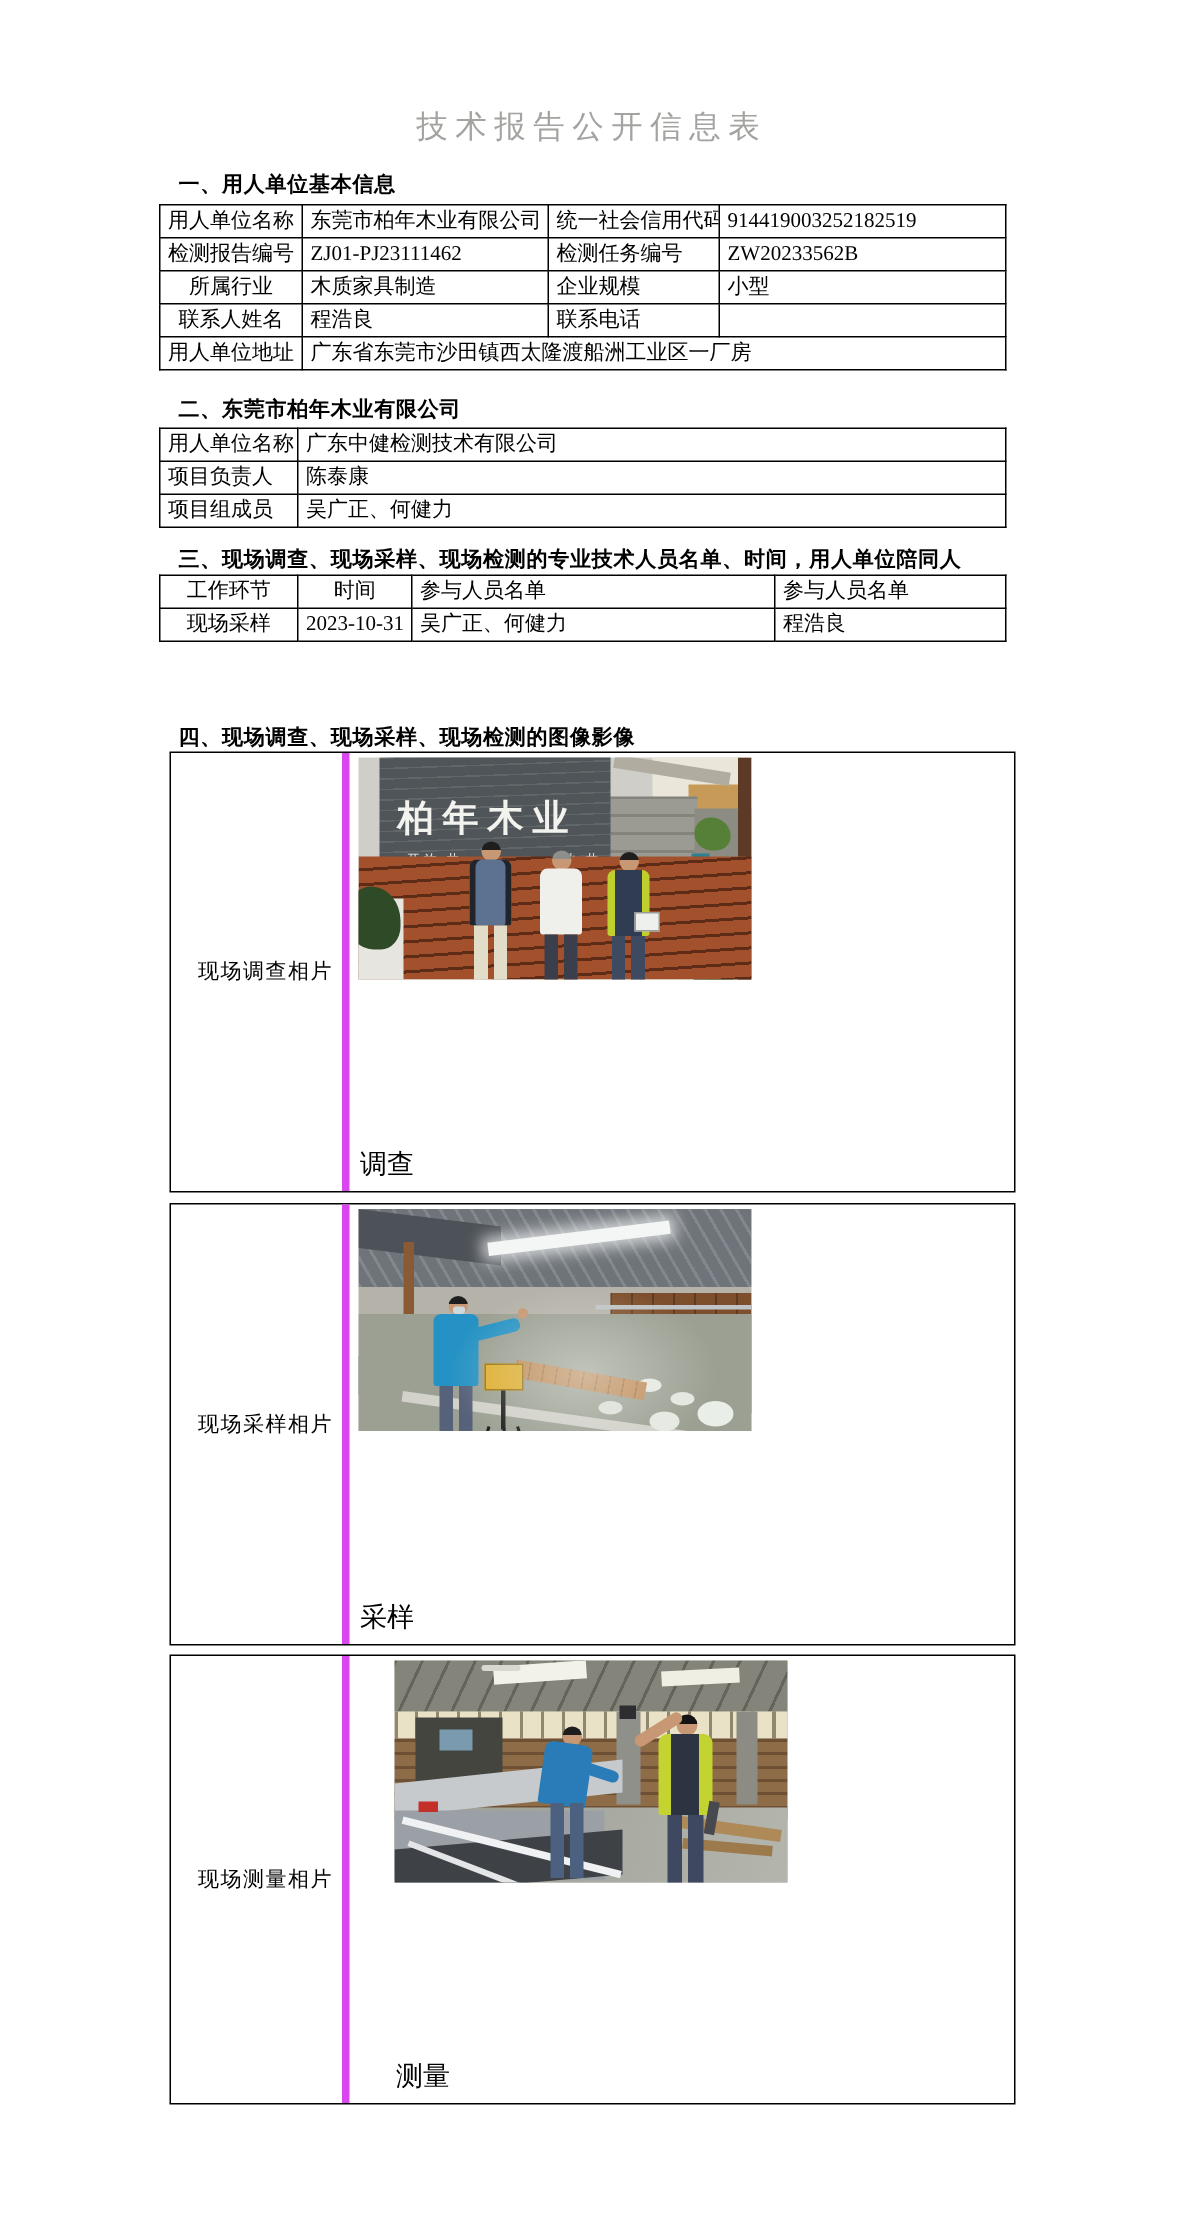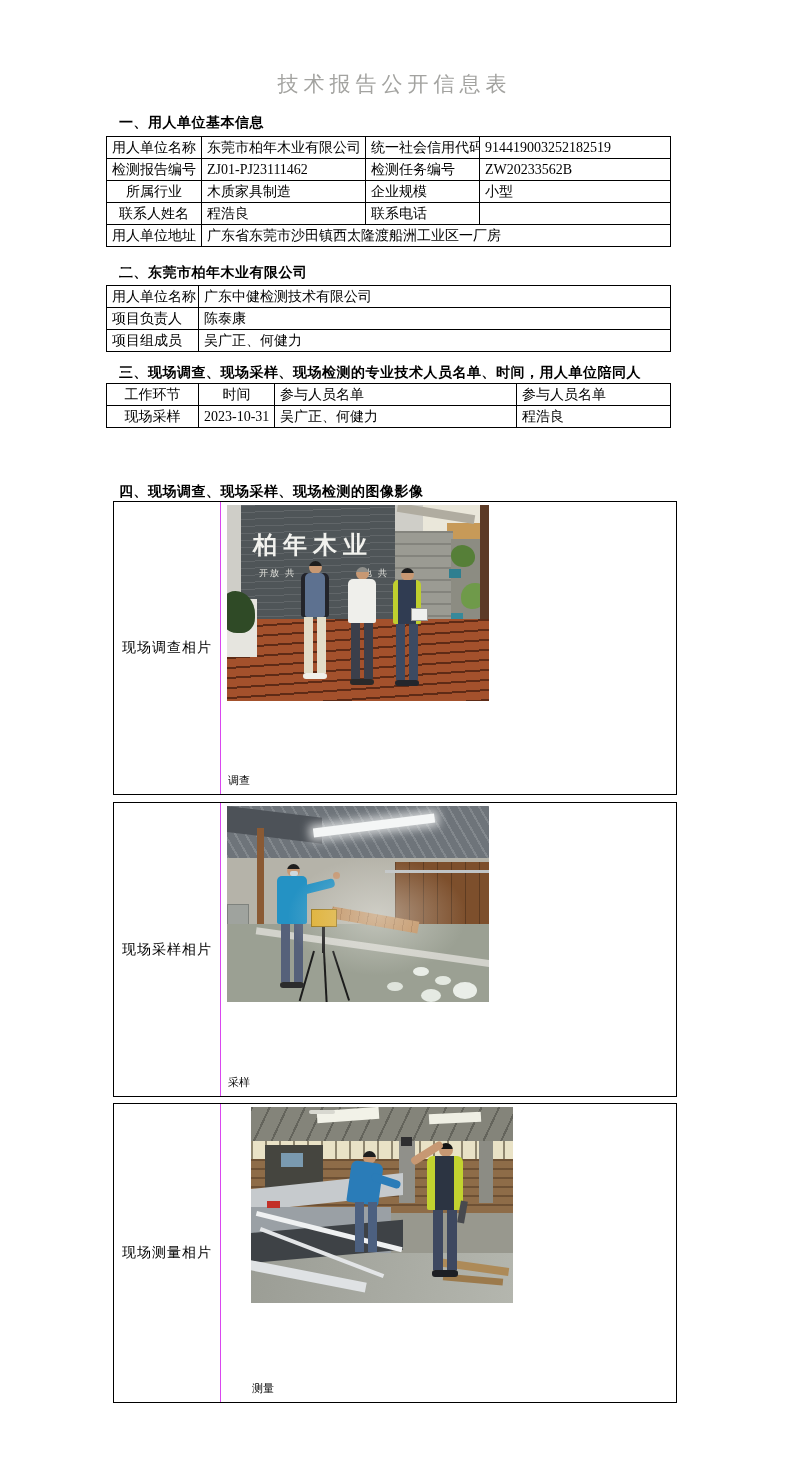--- a/index.html
+++ b/index.html
@@ -32,28 +32,29 @@
   td.c { text-align:center; padding:0 2px; }
 
   .photo-table {
     position:absolute; left:113px; width:564px; border:1px solid #000;
     display:flex;
   }
   .pt1 { top:501px; height:294px; }
   .pt2 { top:802px; height:295px; }
   .pt3 { top:1103px; height:300px;gap:24px; }
   .photo-label {
-    width:107px; border-right:1px solid #d946ef; display:flex;
+    width:107px; border-right:5px solid #d946ef; display:flex;
     align-items:center; justify-content:center; font-size:14px;
     letter-spacing:1px;
+    margin-left:12px;
   }
   .photo-cell { flex:1; position:relative; }
-  .caption { position:absolute; left:7px; bottom:6px; font-size:11px; }
-
-  .scene { position:absolute; top:3px; left:6px; width:262px; height:196px; overflow:hidden;padding-left:28px; }
+  .caption { position:absolute; left:7px; bottom:6px; font-size:18px; }
+
+  .scene { position:absolute; top:3px; left:6px; width:262px; height:148px; overflow:hidden;padding-left:28px; }
   .scene div { position:absolute; }
 
   
   .s1 { background:#cfcec8; }
   .s1-sky { right:0; top:0; width:66px; height:48px; background:#eae7da; }
   .s1-orange { right:6px; top:18px; width:36px; height:52px; background:#c79a58; }
   .s1-roofline { right:14px; top:4px; width:78px; height:9px; background:#b0aca0; transform:rotate(9deg); }
   .s1-midwall { left:158px; top:26px; width:68px; height:96px; background:#9b9b93;
     background-image:repeating-linear-gradient(180deg, rgba(0,0,0,0.15) 0 2px, transparent 2px 12px); }
   .s1-slate { left:14px; top:0; width:154px; height:124px; background:#4f5558;

